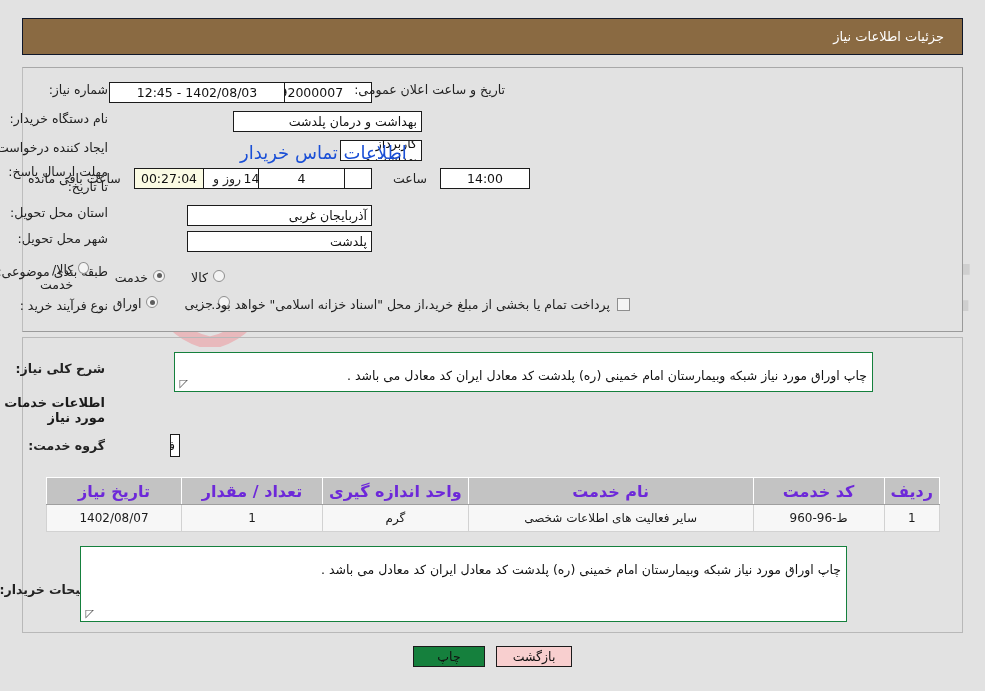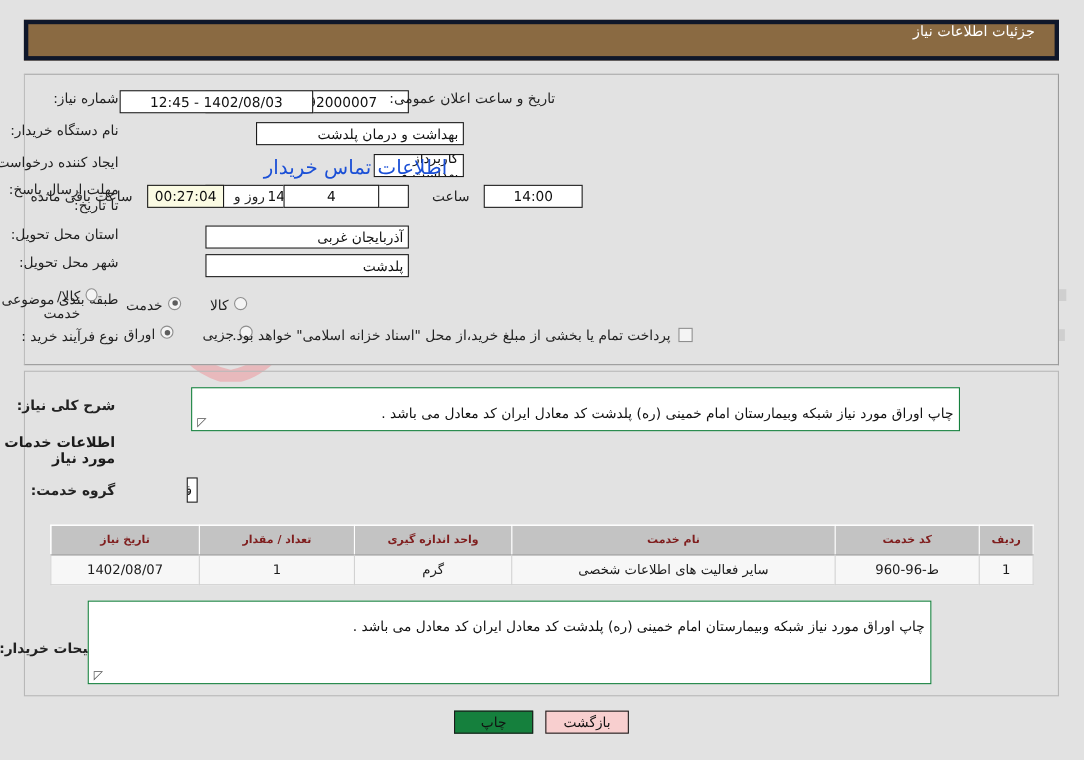--- a/index.html
+++ b/index.html
@@ -48,26 +48,26 @@
   }
 
   
   .page-header {
     position: absolute;
     left: 22px;
     top: 18px;
     width: 941px;
     height: 37px;
     background: #8a6a42;
-    border: 4px solid #0f172a;
+    border: 1px solid #0f172a;
     box-sizing: border-box;
     color: #ffffff;
     font-size: 13px;
     display: flex;
-    align-items: flex-start;
+    align-items: center;
     justify-content: flex-start;
     padding-right: 18px;
     box-sizing: border-box;
     z-index: 3;
   }
 
   
   .panel {
     position: absolute;
     background: #e2e2e2;
@@ -190,23 +190,23 @@
     position: absolute;
     border-collapse: collapse;
     font-size: 12px;
     background: #ffffff;
     border: 1px solid #b7b7b7;
   }
   .tbl th {
     background: #c3c3c3;
     border: 1px solid #ffffff;
     border-bottom: 1px solid #9f9f9f;
-    color: #7f1d1d;
+    color: #6d28d9;
     font-weight: bold;
-    font-size: 10px;
+    font-size: 16px;
     height: 26px;
     padding: 0 6px;
     text-align: center;
     white-space: nowrap;
   }
   .tbl td {
     background: #f7f7f7;
     border: 1px solid #d2d2d2;
     color: #1b1b1b;
     height: 26px;

